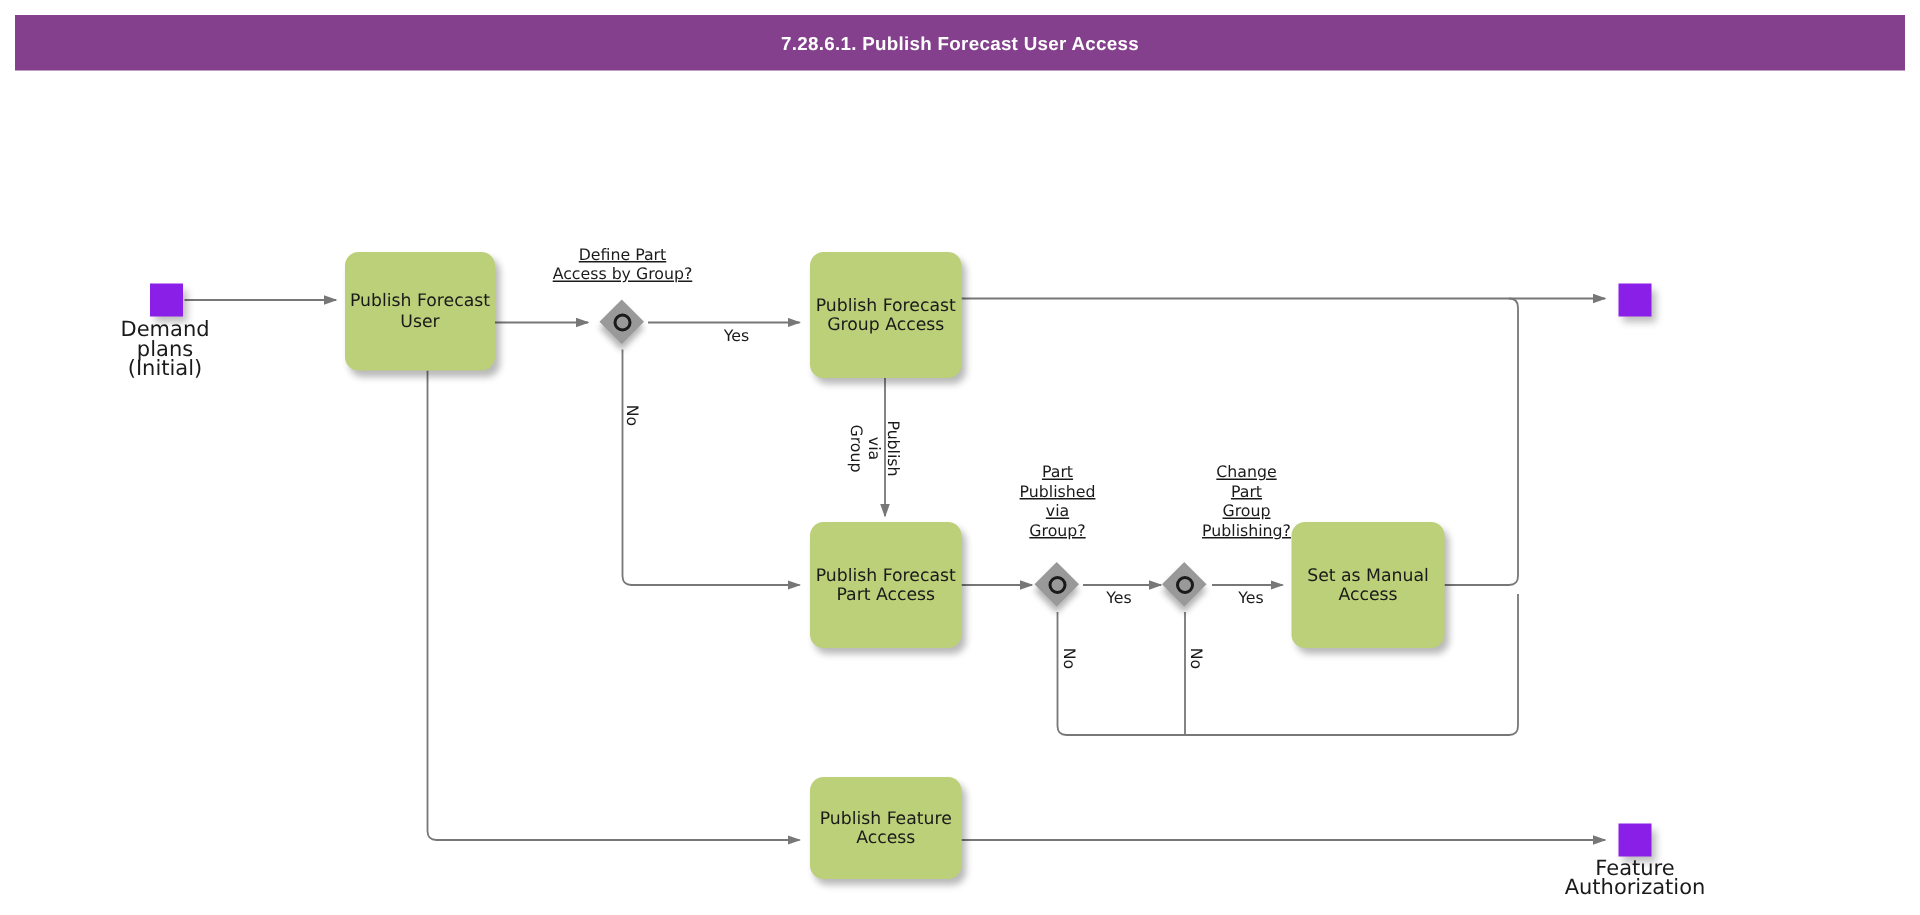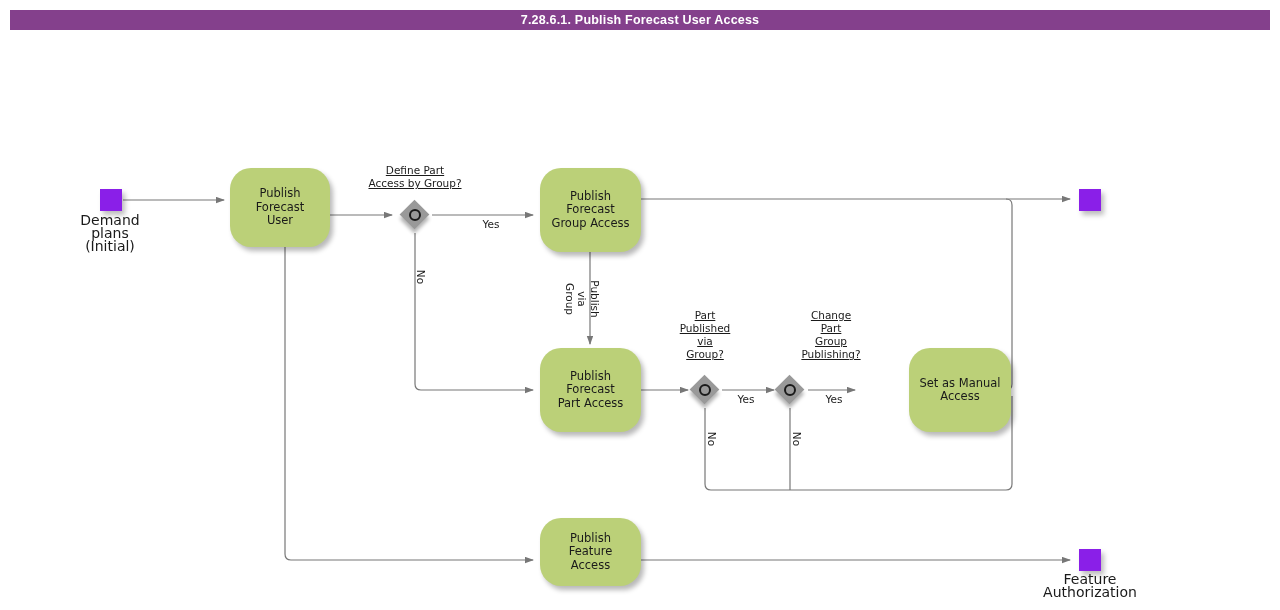--- a/index.html
+++ b/index.html
@@ -19,21 +19,21 @@
     left: 0; top: 0;
     width: 1280px;
     height: 610px;
   }
   
   .titlebar {
     position: absolute;
     left: 10px;
     top: 10px;
     width: 1260px;
-    height: 20px;
+    height: 37px;
     background: #84408c;
     display: flex;
     align-items: center;
     justify-content: center;
   }
   .titlebar .title-text {
     color: #ffffff;
     font-size: 12.5px;
     font-weight: bold;
     font-family: "Liberation Sans", sans-serif;
@@ -44,32 +44,32 @@
     position: absolute;
     left: 0; top: 0;
     width: 1280px;
     height: 610px;
     pointer-events: none;
   }
   
   .task {
     position: absolute;
     background: #bbd078;
-    border-radius: 21px;
+    border-radius: 9px;
     box-shadow: 3px 4px 5px rgba(0,0,0,0.28);
     display: flex;
     align-items: center;
     justify-content: center;
     text-align: center;
     color: #1a1a1a;
     font-size: 11.5px;
     line-height: 13.5px;
     font-family: "DejaVu Sans", sans-serif;
     box-sizing: border-box;
-    padding: 10px;
+    padding: 3px;
   }
   
   .event-square {
     position: absolute;
     width: 22px;
     height: 22px;
     background: #8a1fe8;
     box-shadow: 3px 4px 5px rgba(0,0,0,0.26);
   }
   .event-label {
@@ -193,21 +193,21 @@
   <div class="task" style="left:540px; top:168px; width:101px; height:84px;">
     <span style="white-space:pre-line;">Publish Forecast
 Group Access</span>
   </div>
 
   <div class="task" style="left:540px; top:348px; width:101px; height:84px;">
     <span style="white-space:pre-line;">Publish Forecast
 Part Access</span>
   </div>
 
-  <div class="task" style="left:861px; top:348px; width:102px; height:84px;margin-left:48px;">
+  <div class="task" style="left:861px; top:348px; width:102px; height:84px;">
     <span style="white-space:pre-line;">Set as Manual
 Access</span>
   </div>
 
   <div class="task" style="left:540px; top:518px; width:101px; height:68px;">
     <span style="white-space:pre-line;">Publish Feature
 Access</span>
   </div>
 
   <div class="gateway" style="left:400px; top:200px;">

